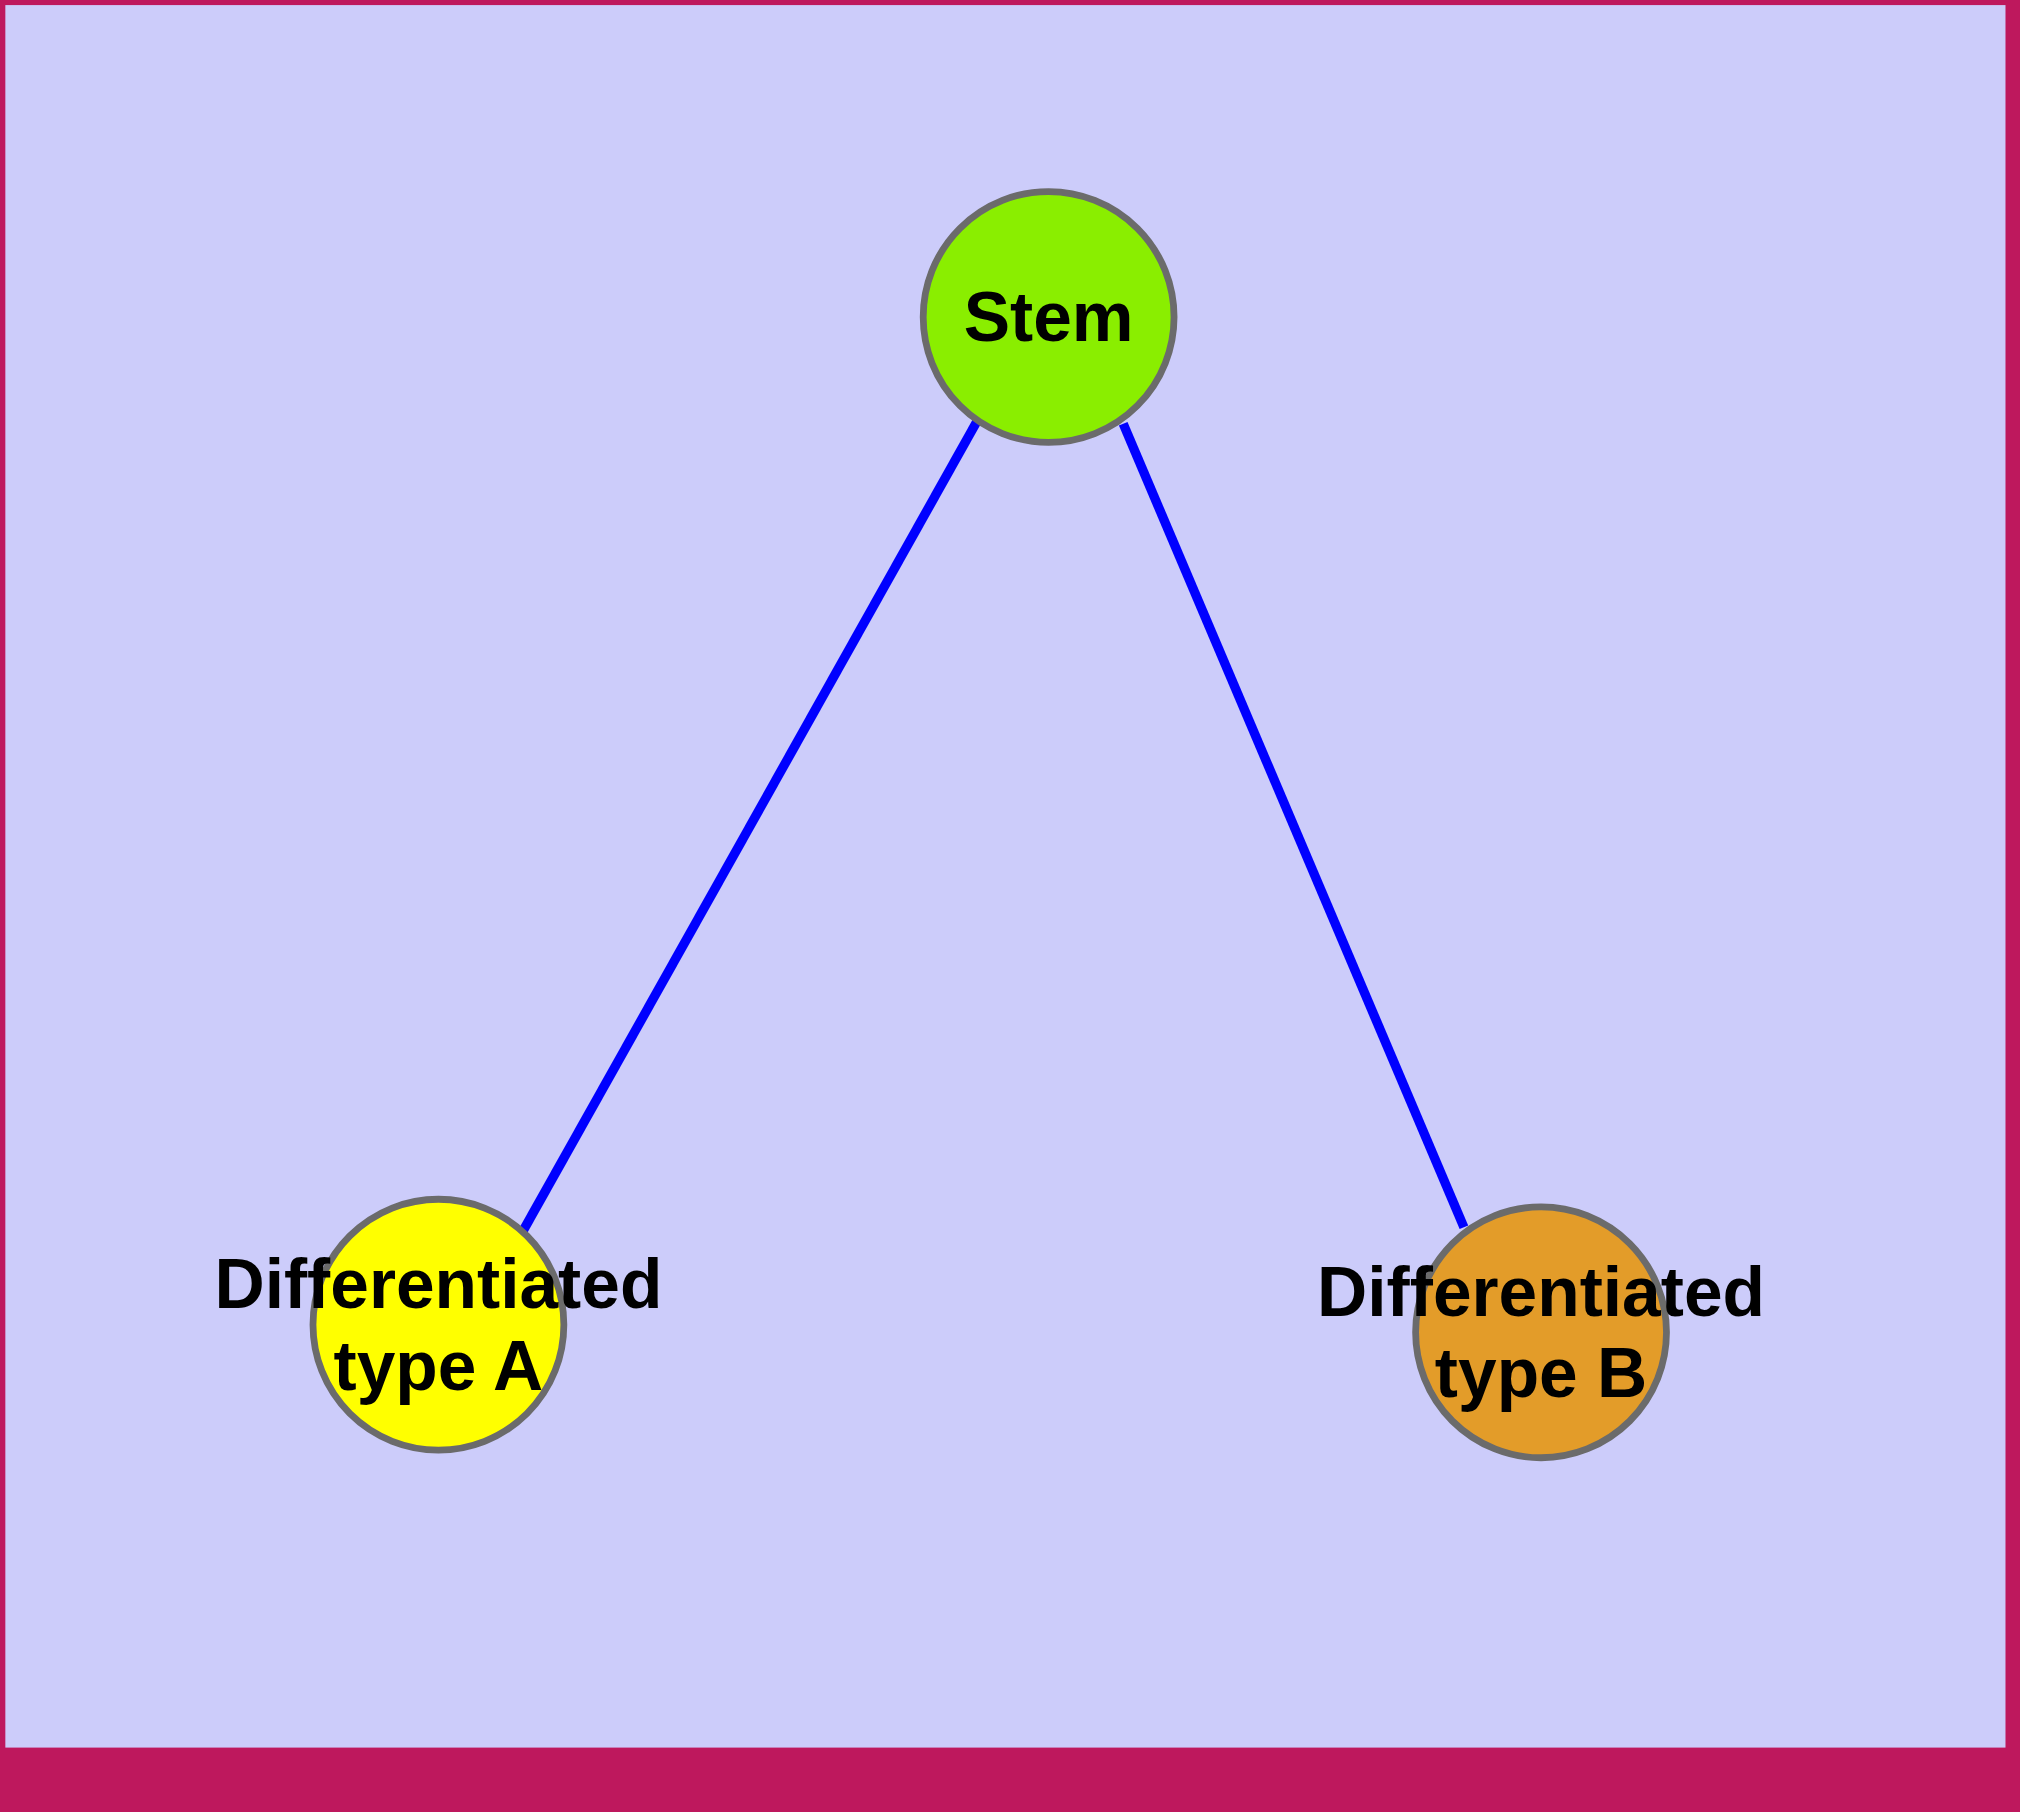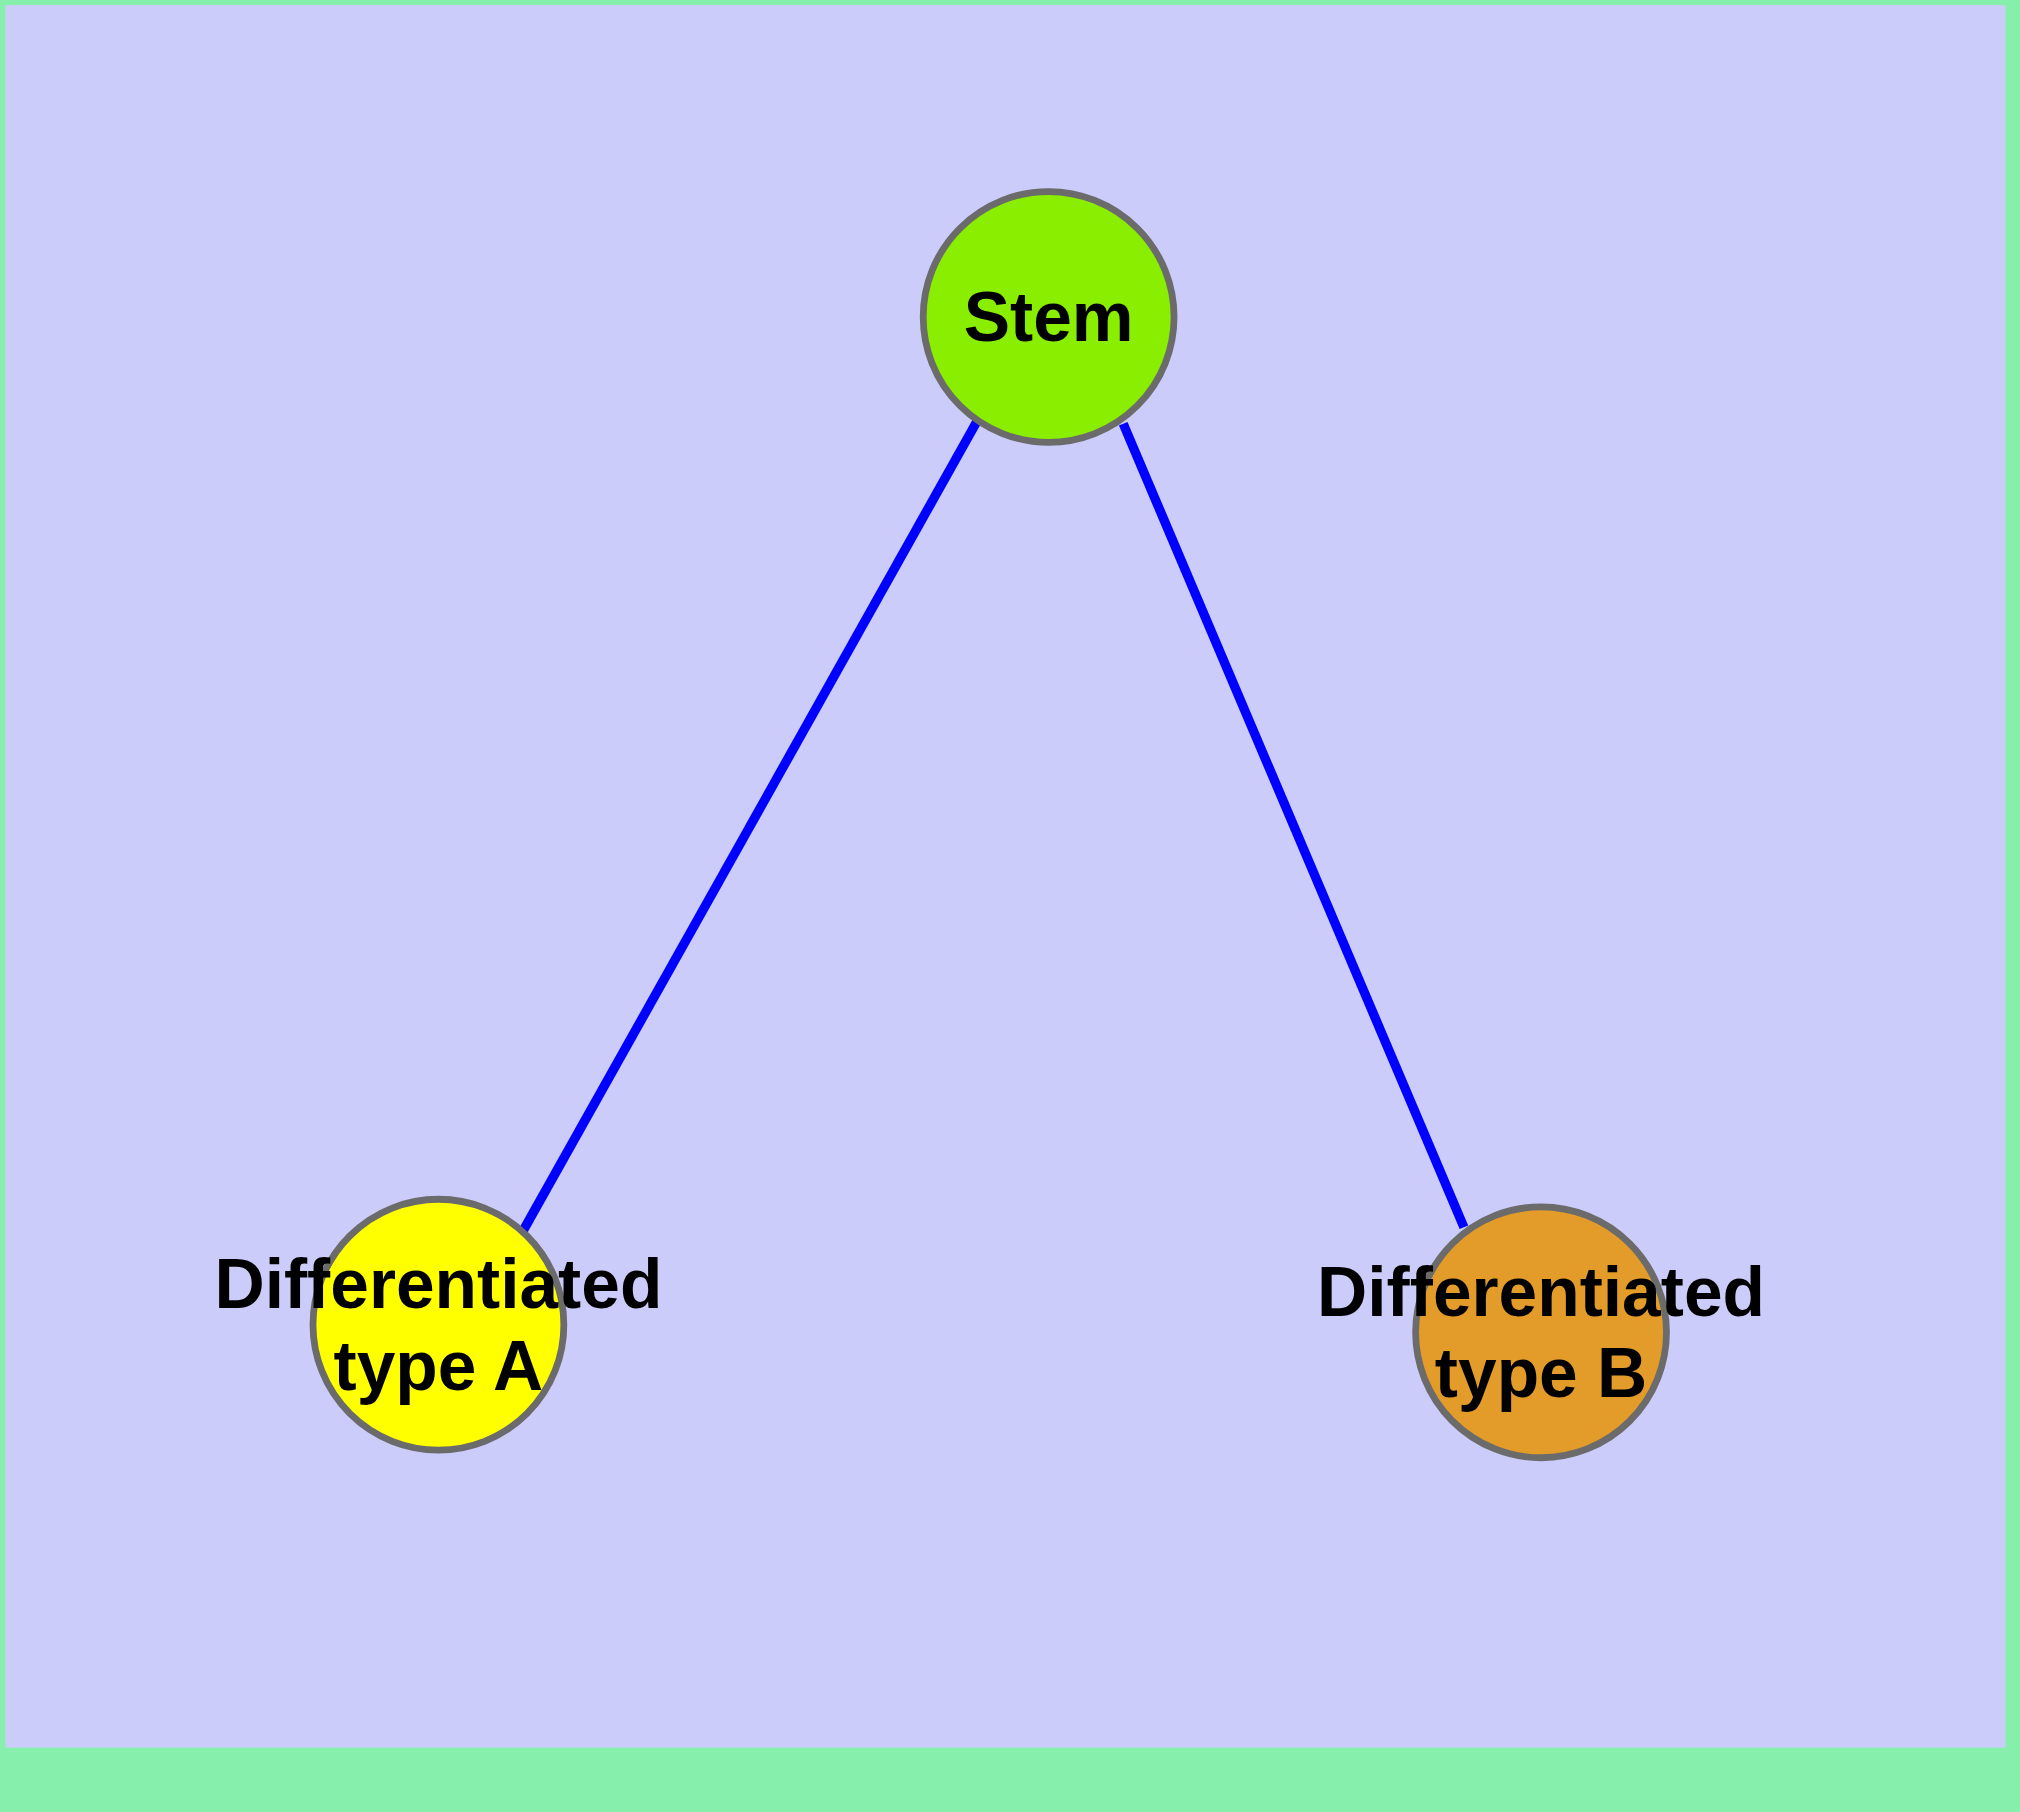--- a/index.html
+++ b/index.html
@@ -30,21 +30,21 @@
   .node-label {
     font-family: "Liberation Sans", sans-serif;
     font-weight: bold;
     fill: #000000;
     text-anchor: middle;
   }
 </style>
 </head>
 <body>
 
-<div id="canvas-root" style="background: #86efac;">
+<div id="canvas-root" style="background: #be185d;">
   <svg id="graph-svg" viewBox="0 0 2384 2138" xmlns="http://www.w3.org/2000/svg">
 
     <rect id="panel-bg" x="6" y="6" width="2360" height="2056" fill="#ccccfa"></rect>
 
     <g id="edges-layer">
         <line x1="1152" y1="498" x2="617" y2="1452" stroke="#0000ff" stroke-width="11" stroke-linecap="butt"></line>
         <line x1="1325" y1="500" x2="1727" y2="1448" stroke="#0000ff" stroke-width="11" stroke-linecap="butt"></line>
       </g>
     <g id="nodes-layer">
         <g>

